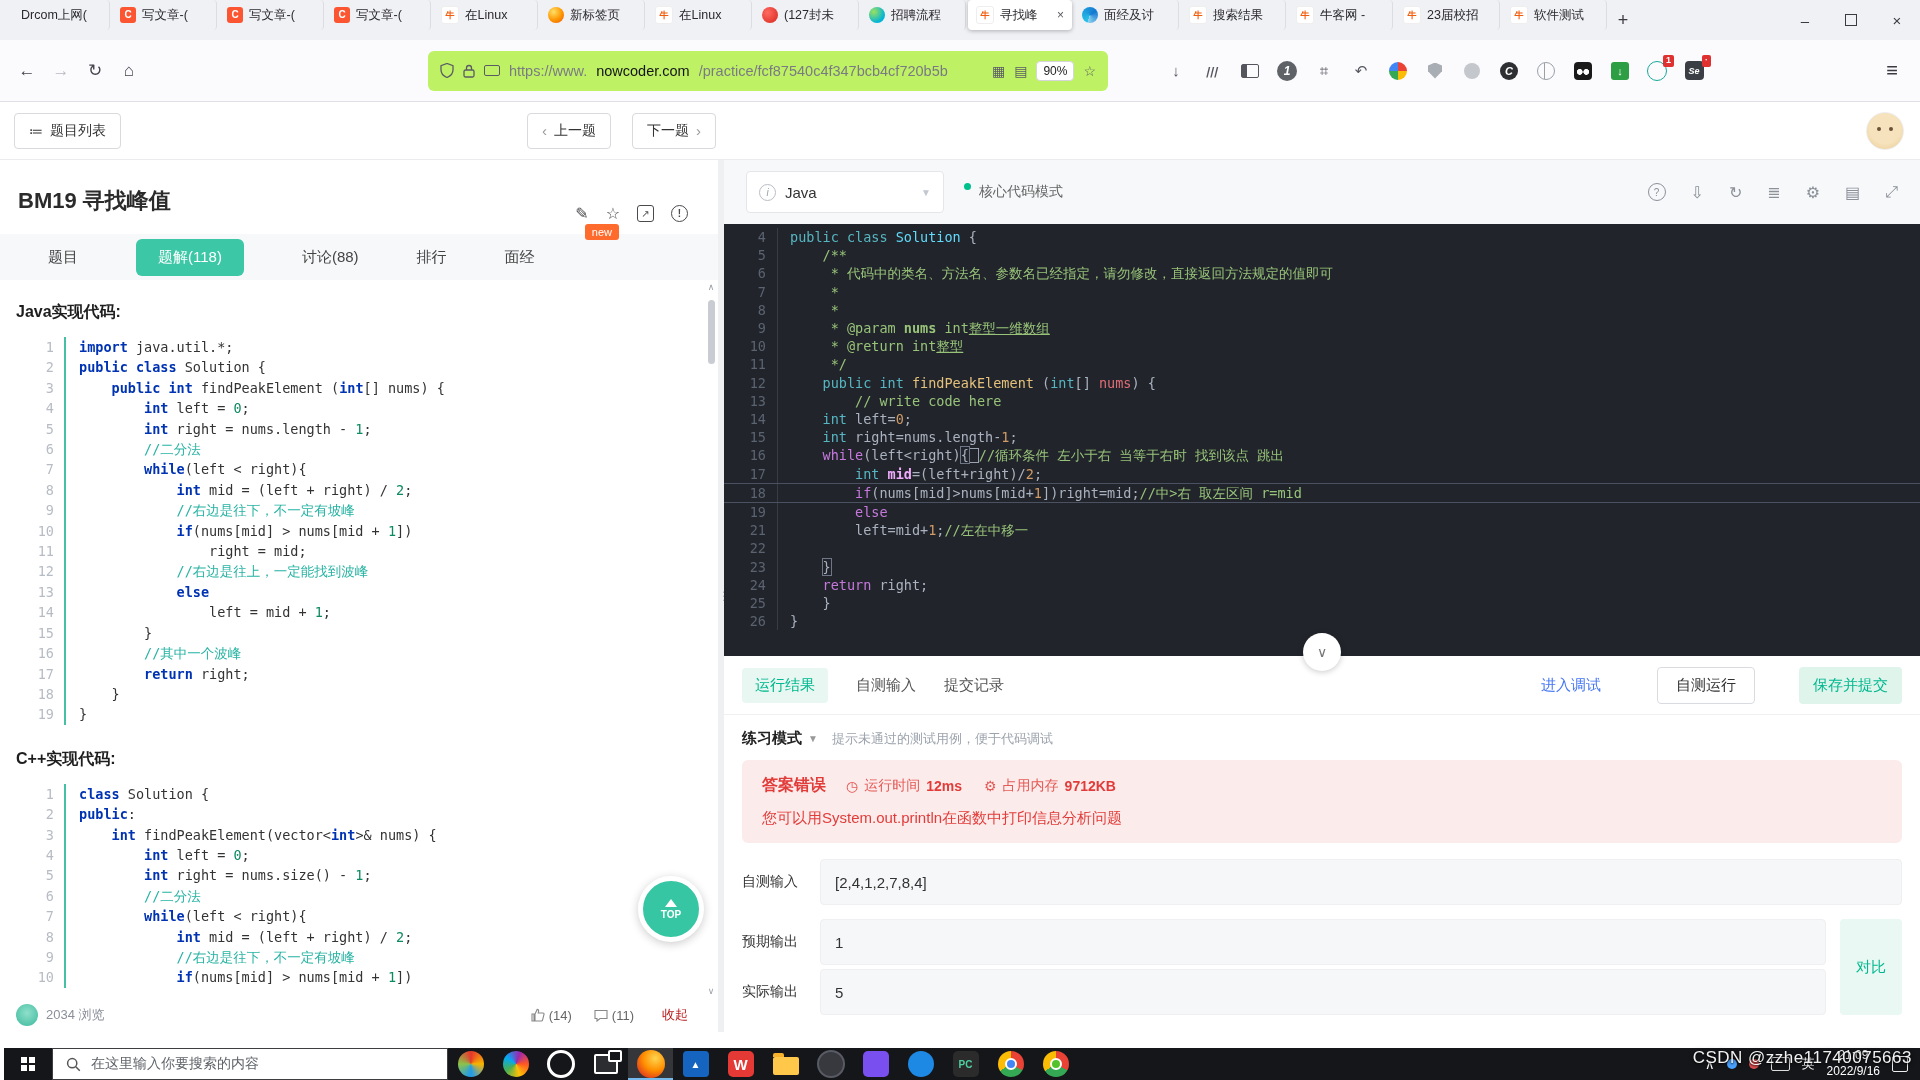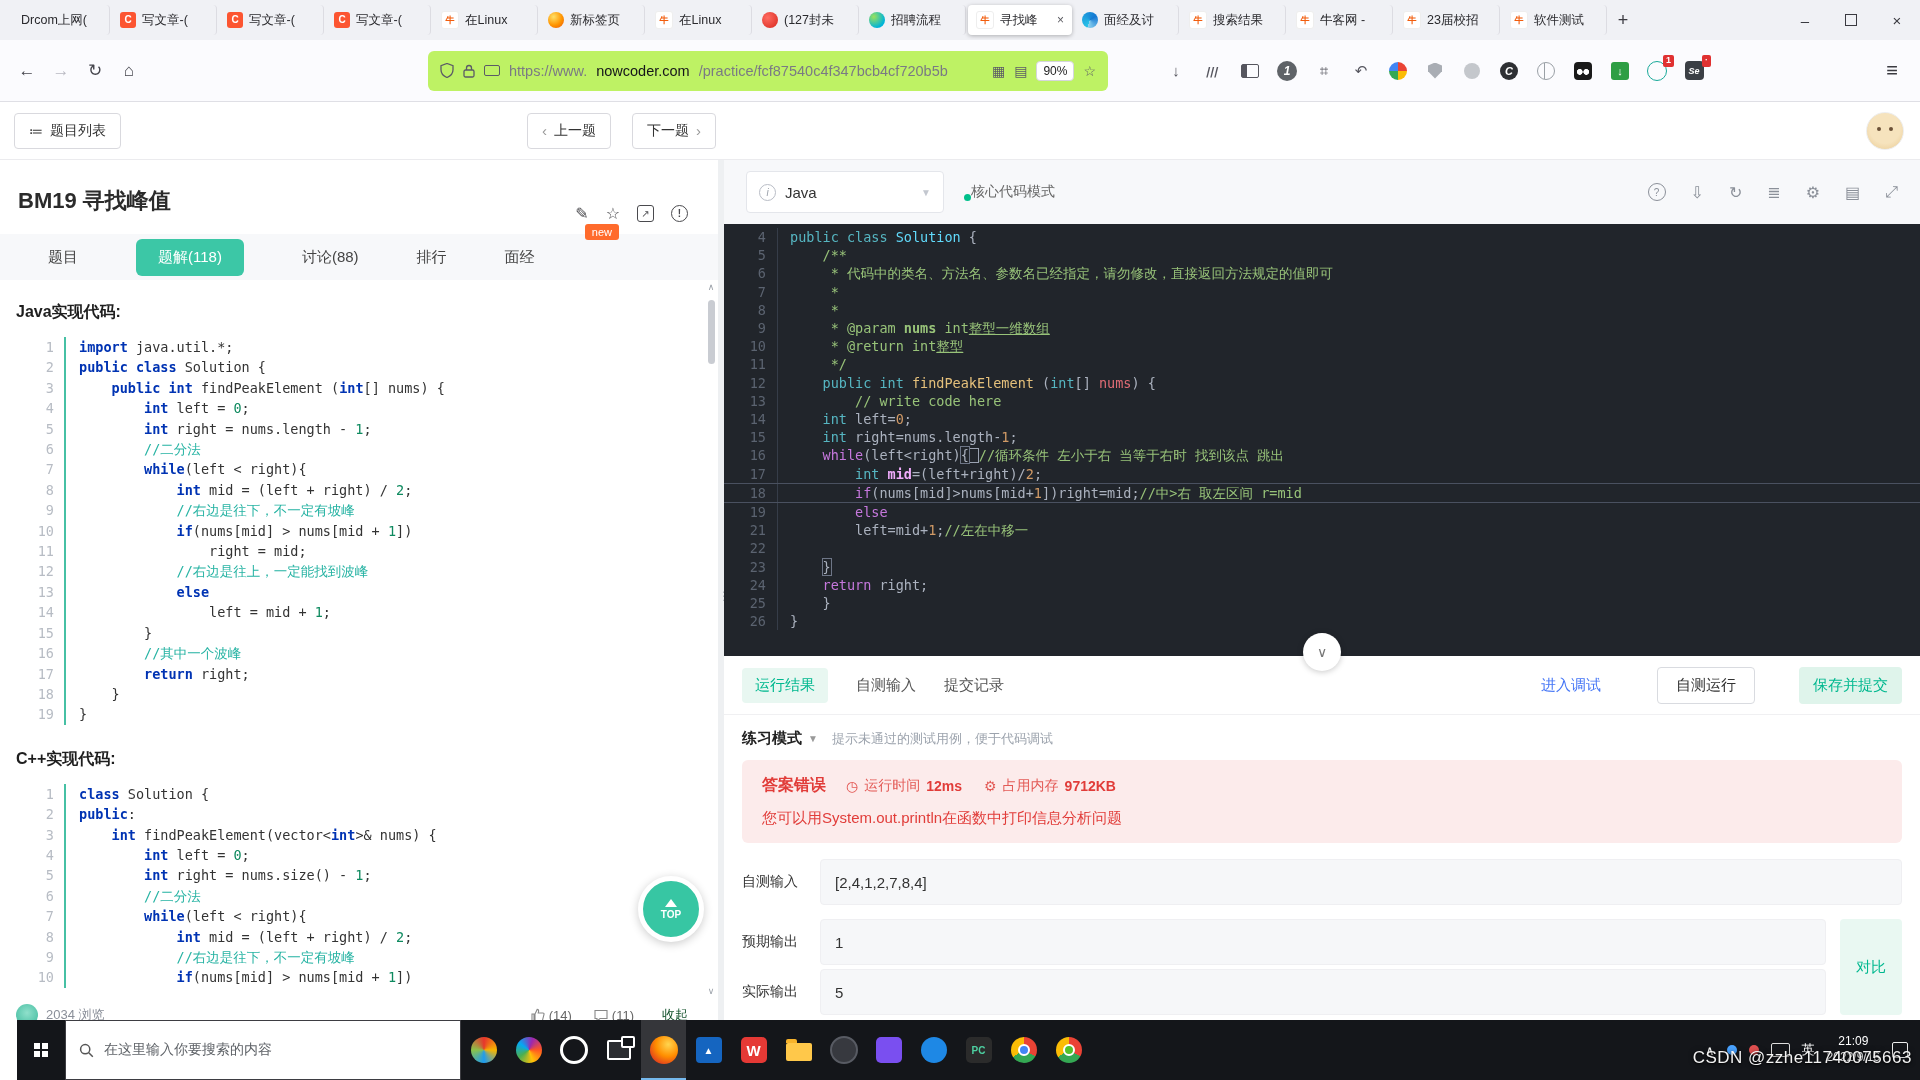--- a/index.html
+++ b/index.html
@@ -1,20 +1,20 @@
 <!DOCTYPE html>
 <html><head>
 <meta charset="utf-8">
 <style>
   html,body{margin:0;padding:0;background:#fff}
   .screen{position:relative;width:1920px;height:1080px;overflow:hidden;
     font-family:"Liberation Sans",sans-serif;color:#333;background:#fff}
   
   .tabbar{height:40px;background:#f0f1f5;display:flex;align-items:center;padding-left:4px}
-  .tabs{display:flex;align-items:center;height:100%;overflow:hidden}
+  .tabs{display:flex;align-items:flex-start;height:100%;overflow:hidden}
   .btab{width:88px;flex:none;height:30px;margin:0 1px;border-radius:4px;display:flex;align-items:center;
     gap:6px;padding:0 8px;font-size:12.5px;color:#2a2a2e;overflow:hidden;white-space:nowrap;cursor:default;
     border-right:1px solid #dcdce2}
   .btab.active{background:#fff;box-shadow:0 1px 4px rgba(0,0,0,.28);border-right:none}
   .btab .lbl{overflow:hidden;flex:1}
   .btab .cls{color:#5a5a60;font-size:12px;flex:none}
   .fav{width:16px;height:16px;flex:none;border-radius:3px;display:flex;align-items:center;justify-content:center;
     font-size:10px;font-weight:bold;line-height:1}
   .fav.csdn{background:#fc5531;color:#fff}
   .fav.nowcoder{background:#fff;border:1px solid #eee;color:#f25d0d;font-size:9px}
@@ -95,36 +95,36 @@
   .codeblock .lc{border-left:2px solid #46c0a4;padding-left:13px;white-space:pre;color:#333}
   .codeblock .tk-k{color:#0033b3;font-weight:bold}
   .codeblock .tk-c{color:#26b3a3}
   .codeblock .tk-n{color:#0e8a5f}
   .codeblock .tk-p{color:#333}
   .lfooter{position:absolute;left:0;right:14px;bottom:0;height:34px;background:#fff;display:flex;align-items:center;
     gap:8px;padding:0 16px;font-size:13px;color:#8a8f99}
   .favatar{width:22px;height:22px;border-radius:50%;background:radial-gradient(circle at 50% 40%,#8fe0cb,#3cb99c);position:relative}
   .fspacer{flex:1}
   .fstat{display:flex;align-items:center;gap:4px;color:#666;margin-left:14px}
-  .collapse-link{color:#14532d;margin-left:20px}
+  .collapse-link{color:#b91c1c;margin-left:20px}
   .lscroll{position:absolute;right:1px;top:122px;bottom:36px;width:12px;display:flex;flex-direction:column;align-items:center}
   .lscroll .arr{color:#9aa0a8;font-size:9px;line-height:10px}
   .lscroll .thumb{width:7px;height:64px;background:#c9ccd2;border-radius:4px;margin-top:8px}
   .lscroll .fill{flex:1}
   .vdivider{width:6px;background:#eef0f2;position:relative}
   .vdivider span{position:absolute;top:50%;left:0;right:0;text-align:center;color:#9aa0a8;font-size:12px;line-height:6px;transform:translateY(-50%)}
   
   .right{flex:1;background:#fff;display:flex;flex-direction:column;position:relative}
   .eheader{height:64px;background:#f7f8fa;display:flex;align-items:center;padding:0 22px;flex:none}
   .lang-sel{width:172px;height:40px;background:#fff;border:1px solid #e4e6eb;border-radius:4px;display:flex;
     align-items:center;gap:9px;padding:0 12px;font-size:15px;color:#333}
   .icirc{width:15px;height:15px;border:1.2px solid #b9bdc6;border-radius:50%;color:#9aa0aa;font-size:10px;
     display:flex;align-items:center;justify-content:center;font-style:italic}
   .caret{margin-left:auto;color:#c3c7cf;font-size:10px}
-  .mode{display:flex;align-items:flex-end;margin-left:20px;font-size:14px;color:#666}
+  .mode{display:flex;align-items:flex-start;gap:8px;margin-left:20px;font-size:14px;color:#666}
   .gdot{width:7px;height:7px;border-radius:50%;background:#00c08b}
   .eicons{margin-left:auto;display:flex;gap:25px;color:#8b9099;font-size:16px;align-items:center}
   .qcirc{width:16px;height:16px;border:1.3px solid #8b9099;border-radius:50%;font-size:10px;display:flex;
     align-items:center;justify-content:center}
   .editor{height:428px;flex:none;background:#21252b;padding-top:4px;overflow:hidden;
     font-family:"DejaVu Sans Mono",monospace;font-size:13.5px;line-height:18.2px}
   .editor .cl{display:flex;min-height:18.2px}
   .editor .cl.hl{border-top:1px solid #4a5160;border-bottom:1px solid #4a5160}
   .editor .ln{width:42px;flex:none;text-align:right;padding-right:11px;color:#5b6370;border-right:1px solid #363d49}
   .editor .lc{padding-left:12px;white-space:pre;color:#abb2bf}
@@ -171,21 +171,21 @@
   .ioleft .iorow2 + .iorow2{margin-top:4px}
   .compare{width:62px;margin-left:14px;background:#e9f8f2;border-radius:4px;color:#00b88f;display:flex;
     align-items:center;justify-content:center;font-size:15px;flex:none}
   
   .top-btn{position:absolute;left:638px;top:876px;width:56px;height:56px;border-radius:50%;background:#37c6a3;
     border:5px solid #fff;box-shadow:0 2px 10px rgba(0,0,0,.2);z-index:15;display:flex;flex-direction:column;
     align-items:center;justify-content:center;color:#fff}
   .top-btn .tri{width:0;height:0;border-left:6px solid transparent;border-right:6px solid transparent;border-bottom:8px solid #fff;margin-bottom:2px}
   .top-btn .tt{font-size:10px;font-weight:bold}
   
-  .taskbar{position:absolute;left:17px;right:0;bottom:0;height:60px;background:#14161a;display:flex;align-items:stretch;color:#fff;z-index:20}
+  .taskbar{position:absolute;left:4px;right:0;bottom:0;height:32px;background:#14161a;display:flex;align-items:stretch;color:#fff;z-index:20}
   .start{width:48px;display:flex;align-items:center;justify-content:center}
   .start i{display:grid;grid-template-columns:6px 6px;grid-template-rows:6px 6px;gap:2px}
   .start i b{background:#fff;display:block}
   .tsearch{width:368px;background:#fff;border:1px solid #3d3d42;display:flex;align-items:center;gap:10px;
     padding:0 13px;color:#5f6368;font-size:14px}
   .ticon{width:45px;display:flex;align-items:center;justify-content:center;position:relative}
   .ticon.active{background:rgba(255,255,255,.14);box-shadow:inset 0 -2px 0 #76b9ed}
   .ti-birds{width:26px;height:26px;border-radius:50%;background:conic-gradient(#e7352c,#f7b500,#1d9bf0,#8bc34a,#e7352c)}
   .ti-parrot{width:26px;height:26px;border-radius:50%;background:conic-gradient(from 90deg,#ff5722,#ffc107,#4caf50,#03a9f4,#9c27b0,#ff5722)}
   .ti-circle{width:22px;height:22px;border-radius:50%;border:3px solid #fff}

